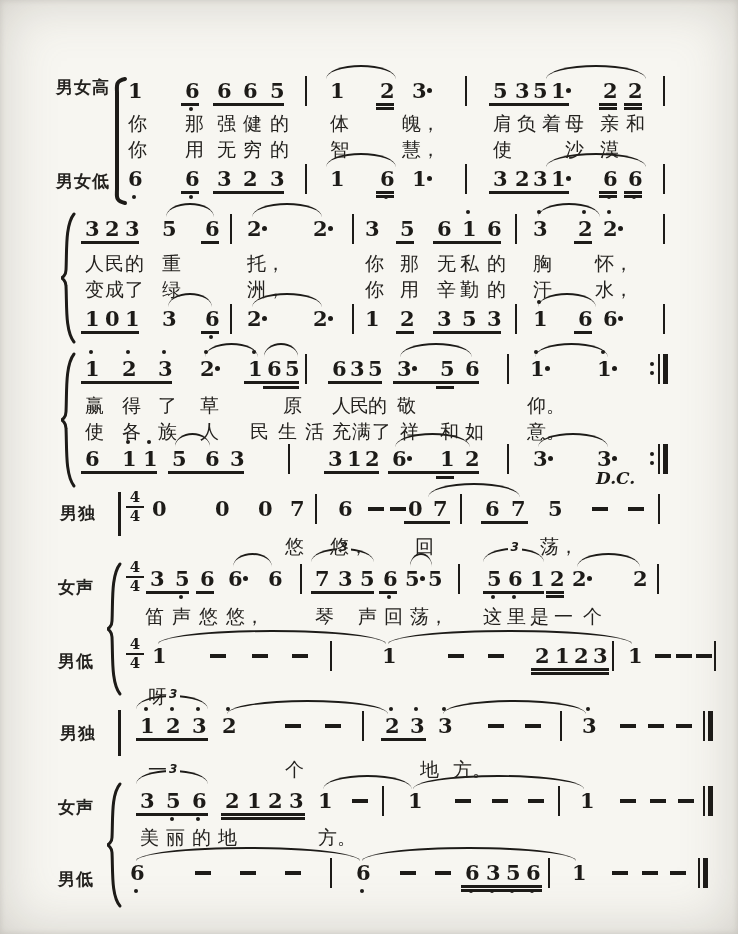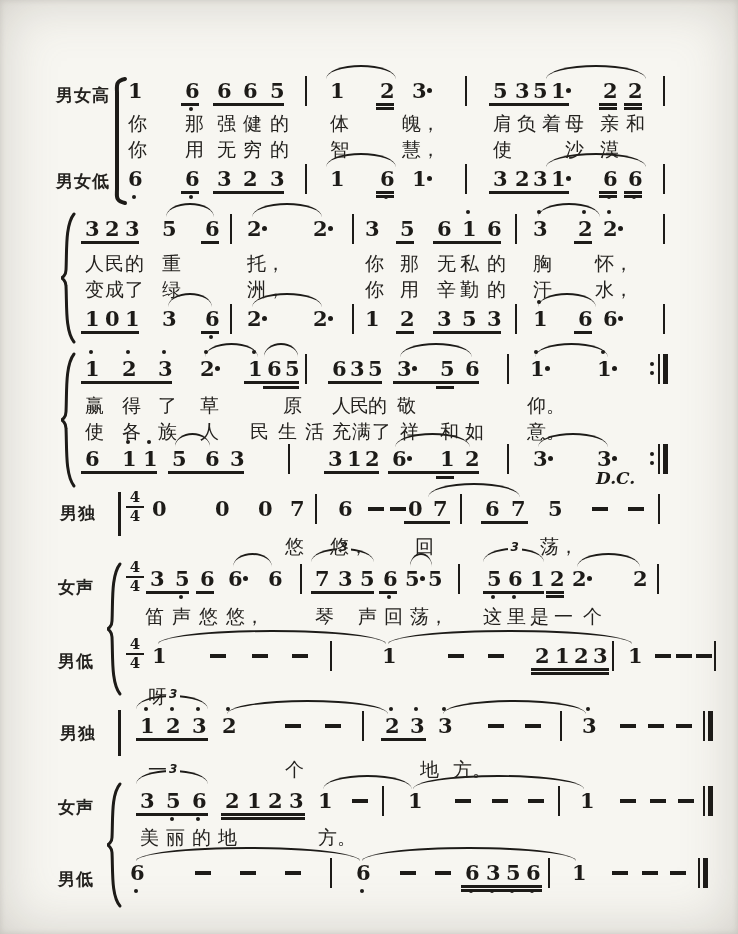--- a/index.html
+++ b/index.html
@@ -29,21 +29,21 @@
   .sig .num{display:block;}
   .sig .frac{display:block;height:2px;background:#1d1b18;margin:1px 0;}
   .freetext{position:absolute;font-family:"DejaVu Serif", serif;font-style:italic;
     font-weight:700;font-size:17px;color:#1d1b18;}
   svg.brace{position:absolute;overflow:visible;}
 </style>
 </head>
 <body>
 
 <div id="stage">
-    <div class="voice-label" style="left: 56px; top: 84px; font-family: Liberation Mono, monospace;">男女高</div>
+    <div class="voice-label" style="left: 56px; top: 76px; font-family: Liberation Mono, monospace;">男女高</div>
     <div class="voice-label" style="left: 56px; top: 170px;">男女低</div>
     <div class="voice-label" style="left: 60px; top: 502px;">男独</div>
     <div class="voice-label" style="left: 58px; top: 576px;">女声</div>
     <div class="voice-label" style="left: 58px; top: 650px;">男低</div>
     <div class="voice-label" style="left: 60px; top: 722px;">男独</div>
     <div class="voice-label" style="left: 58px; top: 796px;">女声</div>
     <div class="voice-label" style="left: 58px; top: 868px;">男低</div>
     <svg class="brace" width="22" height="130" style="left: 110px; top: 76px;">
       <path d="M15,3 C5,5 7,10 7,17 L7,113 C7,120 5,125 15,127" stroke="#1d1b18" stroke-width="4" fill="none" stroke-linecap="round"></path>
     </svg>

